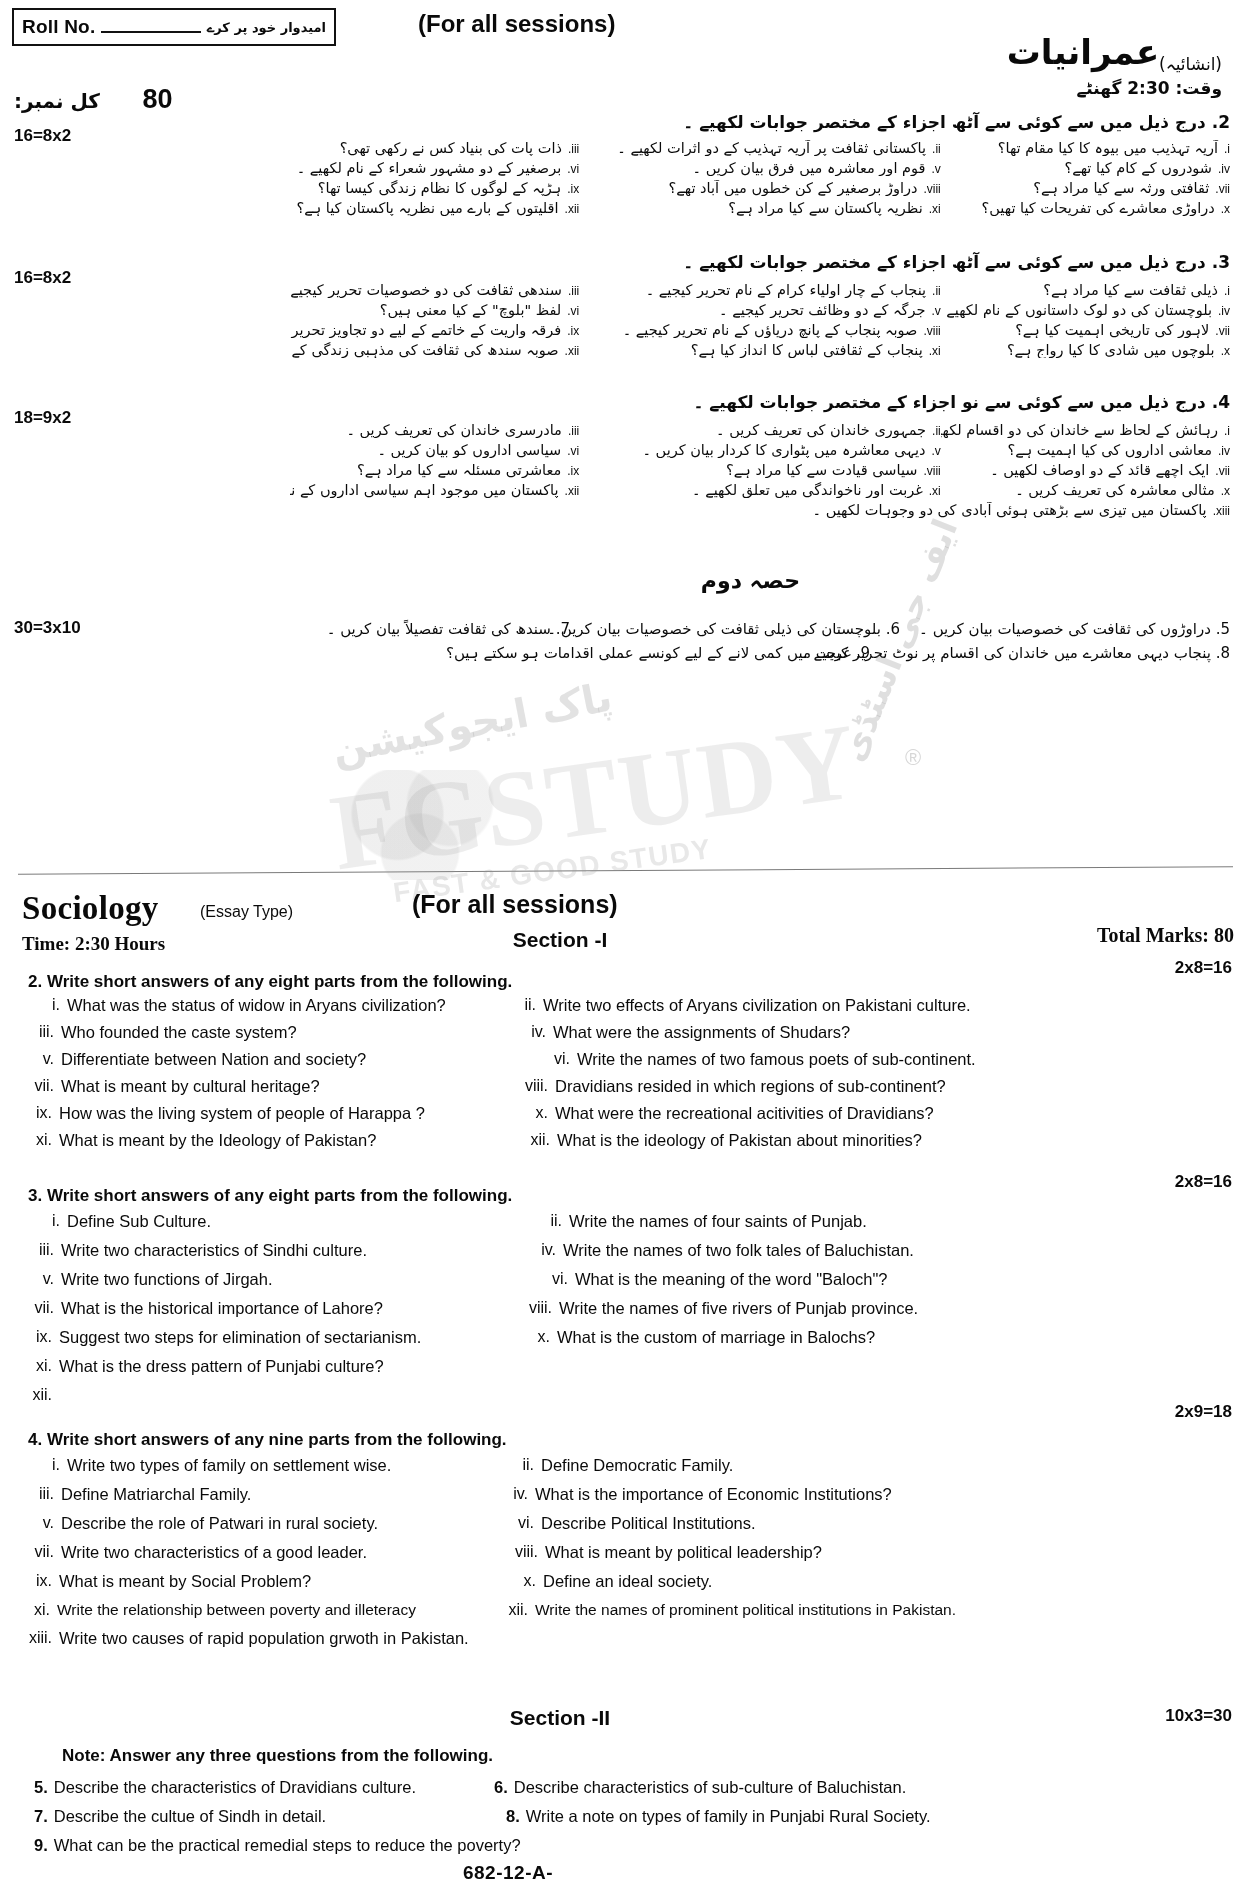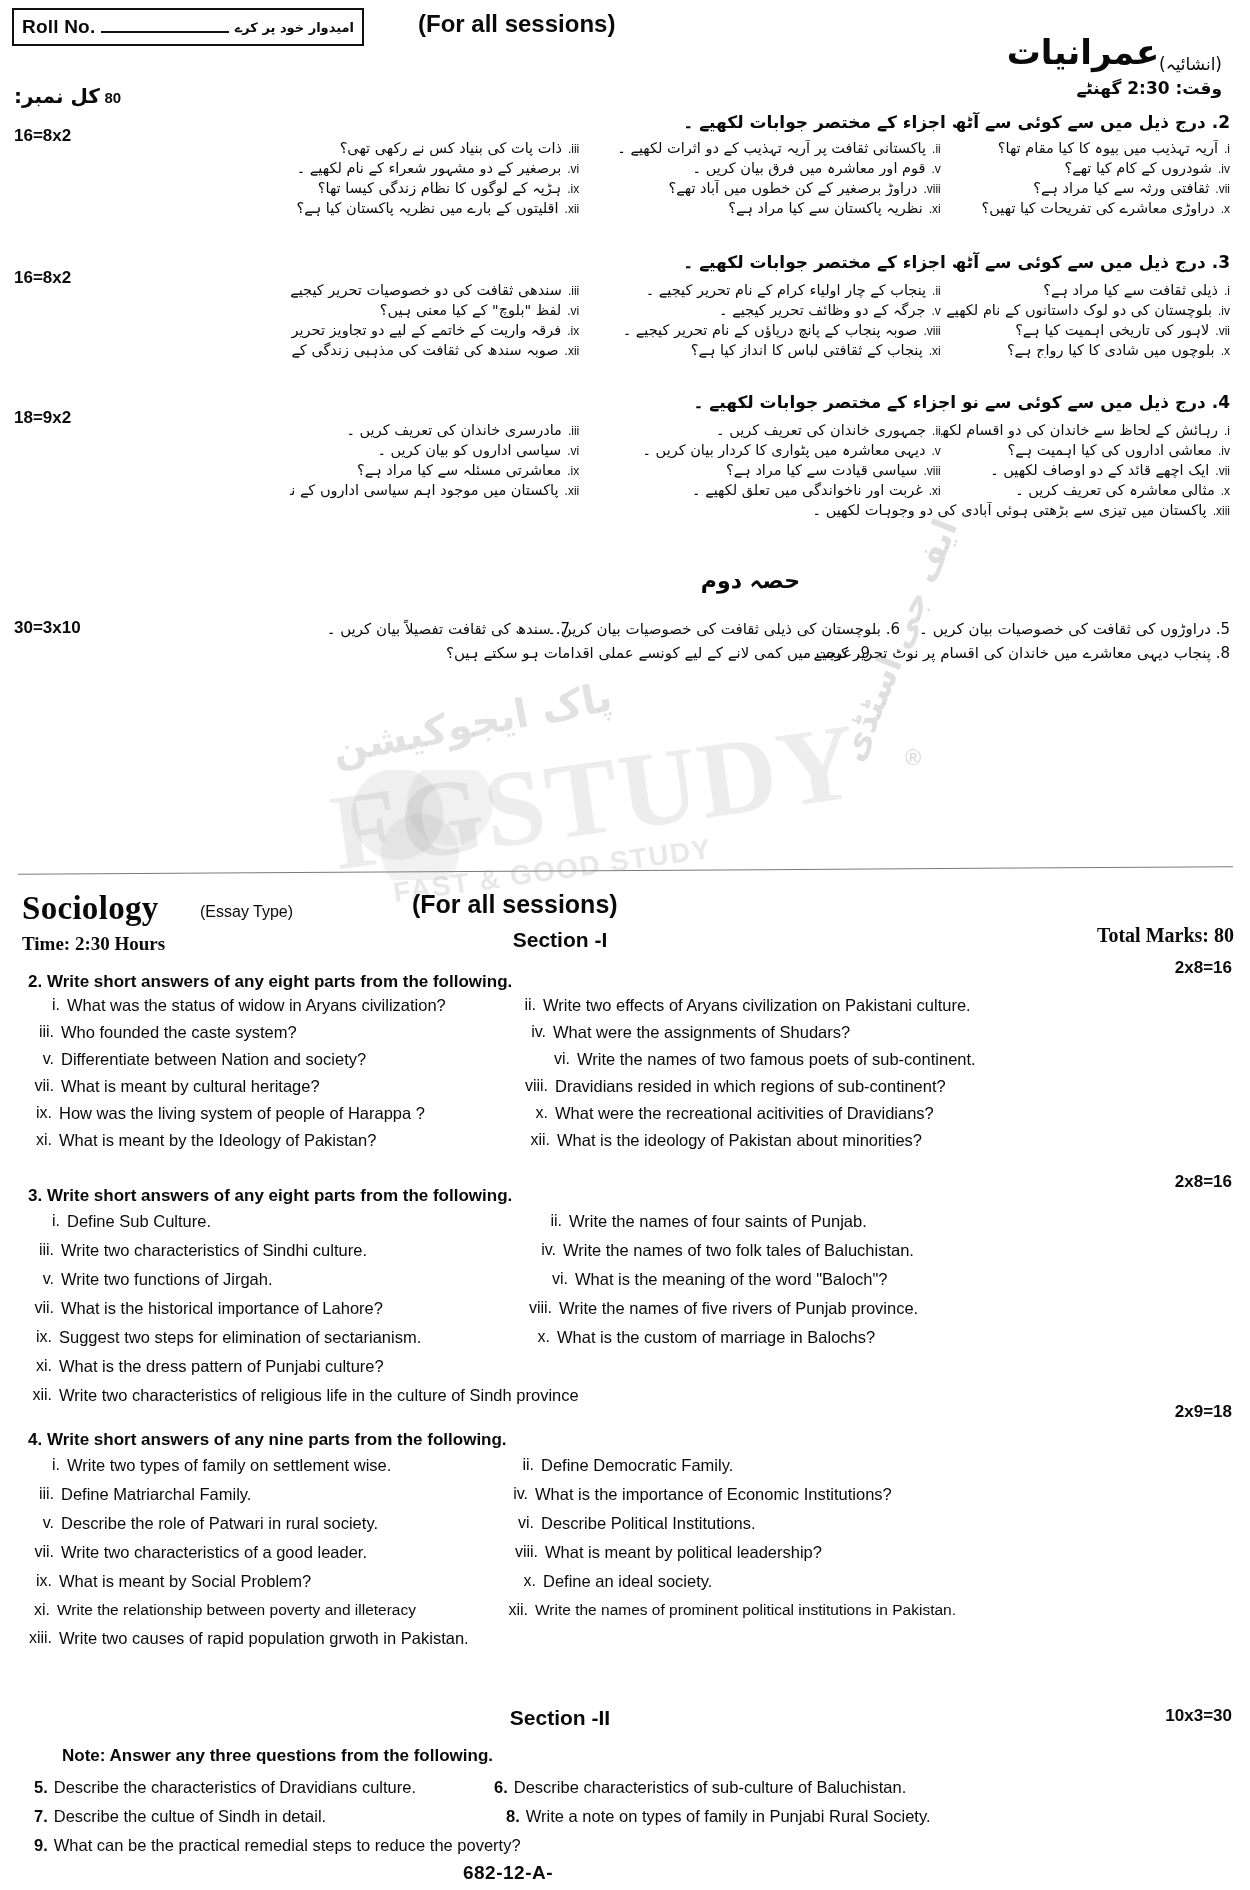--- a/index.html
+++ b/index.html
@@ -24,21 +24,21 @@
     padding: 0;
   }
   .ur {
     direction: rtl;
     font-family: "DejaVu Sans", sans-serif;
     font-weight: 600;
   }
 
   .rollbox {
     position:absolute; left:12px; top:8px;
-    width: 352px; height: 38px;
+    width: 324px; height: 38px;
     border: 2px solid #111;
     display:flex; align-items:center;
     padding: 0 8px;
     background:#fff;
   }
   .rollbox .rno {
     font-family:"Liberation Sans", sans-serif;
     font-weight:700; font-size:19px; letter-spacing:.2px;
     white-space:nowrap;
   }
@@ -79,21 +79,21 @@
     font-family:"DejaVu Sans", sans-serif;
   }
   .ur-hissa2 {
     position:absolute; left:0; top:570px; width:100%;
     text-align:center; font-size:22px; font-weight:700;
     font-family:"DejaVu Sans", sans-serif;
   }
 
   .kul { position:absolute; left:14px; top:84px; direction:rtl; }
   .kul .lbl { font-family:"DejaVu Sans", sans-serif; font-size:20px; font-weight:700; }
-  .kul .num { font-family:"Liberation Sans", sans-serif; font-size:15px; font-weight:700; }
+  .kul .num { font-family:"Liberation Sans", sans-serif; font-size:27px; font-weight:700;margin-left:38px; }
 
   .marks-l { position:absolute; left:14px; font-family:"Liberation Sans", sans-serif; font-weight:700; font-size:17px; }
 
   .ur-qhead {
     position:absolute; right:20px;
     direction:rtl; font-size:17px; font-weight:700;
     font-family:"DejaVu Sans", sans-serif;
     white-space:nowrap;
   }
   .ur-grid {
@@ -487,21 +487,20 @@
         </div>
         <div class="irow" style="margin-top:10px;">
           <div class="icell" style="width:512px; padding-left:24px;">
               <span class="rn" style="width:28px;">xi.</span>
               <span class="tx">What is the dress pattern of Punjabi culture?</span>
             </div>
         </div>
         <div class="irow" style="margin-top:10px;">
           <div class="icell" style="padding-left:18px;">
               <span class="rn" style="width:34px;">xii.</span>
-              <span class="tx">Write two characteristics of religious life in the culture of Sindh province</span>
             </div>
         </div>
       </div>
     </div>
 
     <div class="qblock" style="top:730px;">
       <div class="qmarks" style="top:-28px;">2x9=18</div>
       <div class="qhead">4. Write short answers of any nine parts from the following.</div>
       <div class="items">
         <div class="irow" style="margin-top:6px;">

